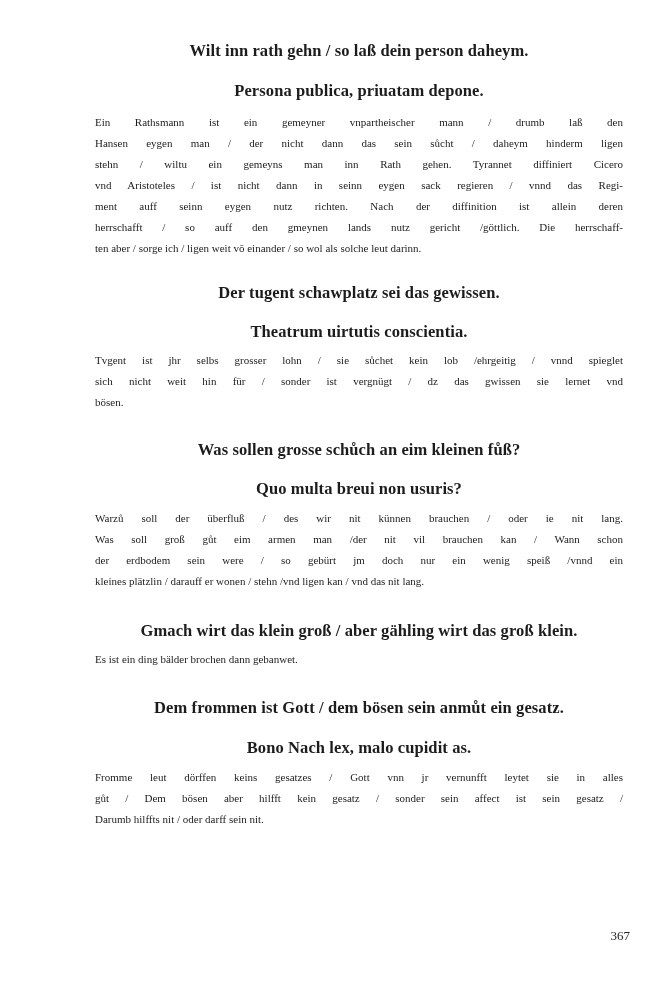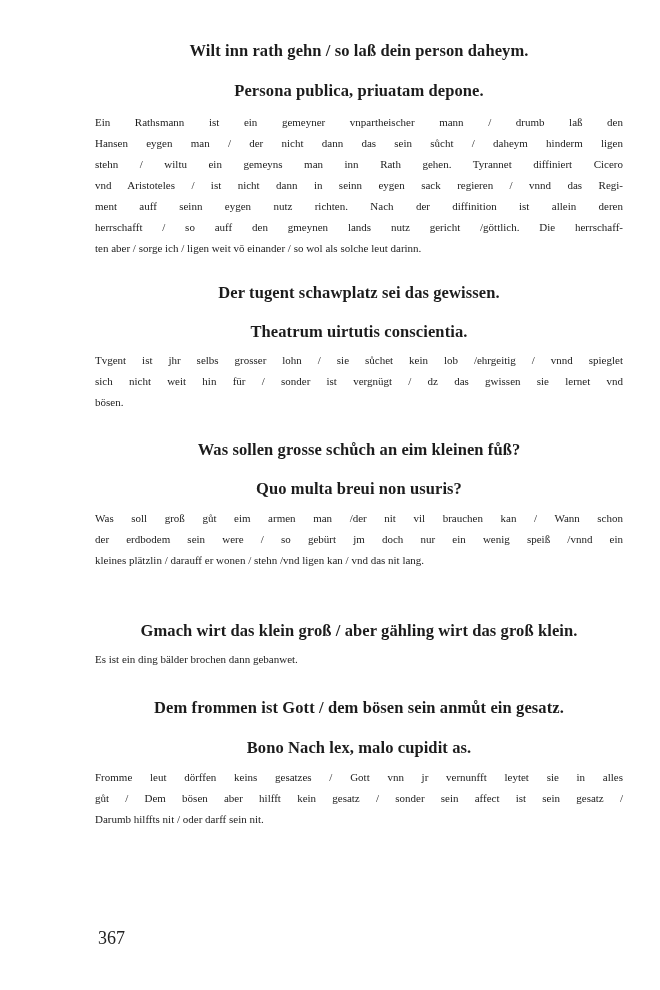--- a/index.html
+++ b/index.html
@@ -40,24 +40,25 @@
     text-align-last: justify;
     white-space: nowrap;
   }
   .pline.last {
     text-align: right;
     text-align-last: left;
     white-space: normal;
   }
   .pagenum {
     position: absolute;
-    left: 98px;
+    left: 107px;
     top: 928px;
     width: 523px;
-    font-size: 18px;
+    text-align: right;
+    font-size: 13px;
     color: #222222;
   }
 </style>
 </head>
 <body>
 
 <div class="page">
 
   <div class="block heading" style="top:41px">Wilt inn rath gehn / so laß dein person daheym.</div>
   <div class="block heading" style="top:81px">Persona publica, priuatam depone.</div>
@@ -75,20 +76,21 @@
   <div class="block heading" style="top:322px">Theatrum uirtutis conscientia.</div>
   <div class="block para" style="top:350px">
     <div class="pline">Tvgent ist jhr selbs grosser lohn / sie sůchet kein lob /ehrgeitig / vnnd spieglet</div>
     <div class="pline">sich nicht weit hin für / sonder ist vergnügt / dz das gwissen sie lernet vnd</div>
     <div class="pline last">bösen.</div>
   </div>
 
   <div class="block heading" style="top:440px">Was sollen grosse schůch an eim kleinen fůß?</div>
   <div class="block heading" style="top:479px">Quo multa breui non usuris?</div>
   <div class="block para" style="top:508px">
+    <div class="pline">Warzů soll der überfluß / des wir nit künnen brauchen / oder ie nit lang.</div>
     <div class="pline">Was soll groß gůt eim armen man /der nit vil brauchen kan / Wann schon</div>
     <div class="pline">der erdbodem sein were / so gebürt jm doch nur ein wenig speiß /vnnd ein</div>
     <div class="pline last">kleines plätzlin / darauff er wonen / stehn /vnd ligen kan / vnd das nit lang.</div>
   </div>
 
   <div class="block heading" style="top:621px">Gmach wirt das klein groß / aber gähling wirt das groß klein.</div>
   <div class="block para" style="top:649px">
     <div class="pline last">Es ist ein ding bälder brochen dann gebanwet.</div>
   </div>
 

